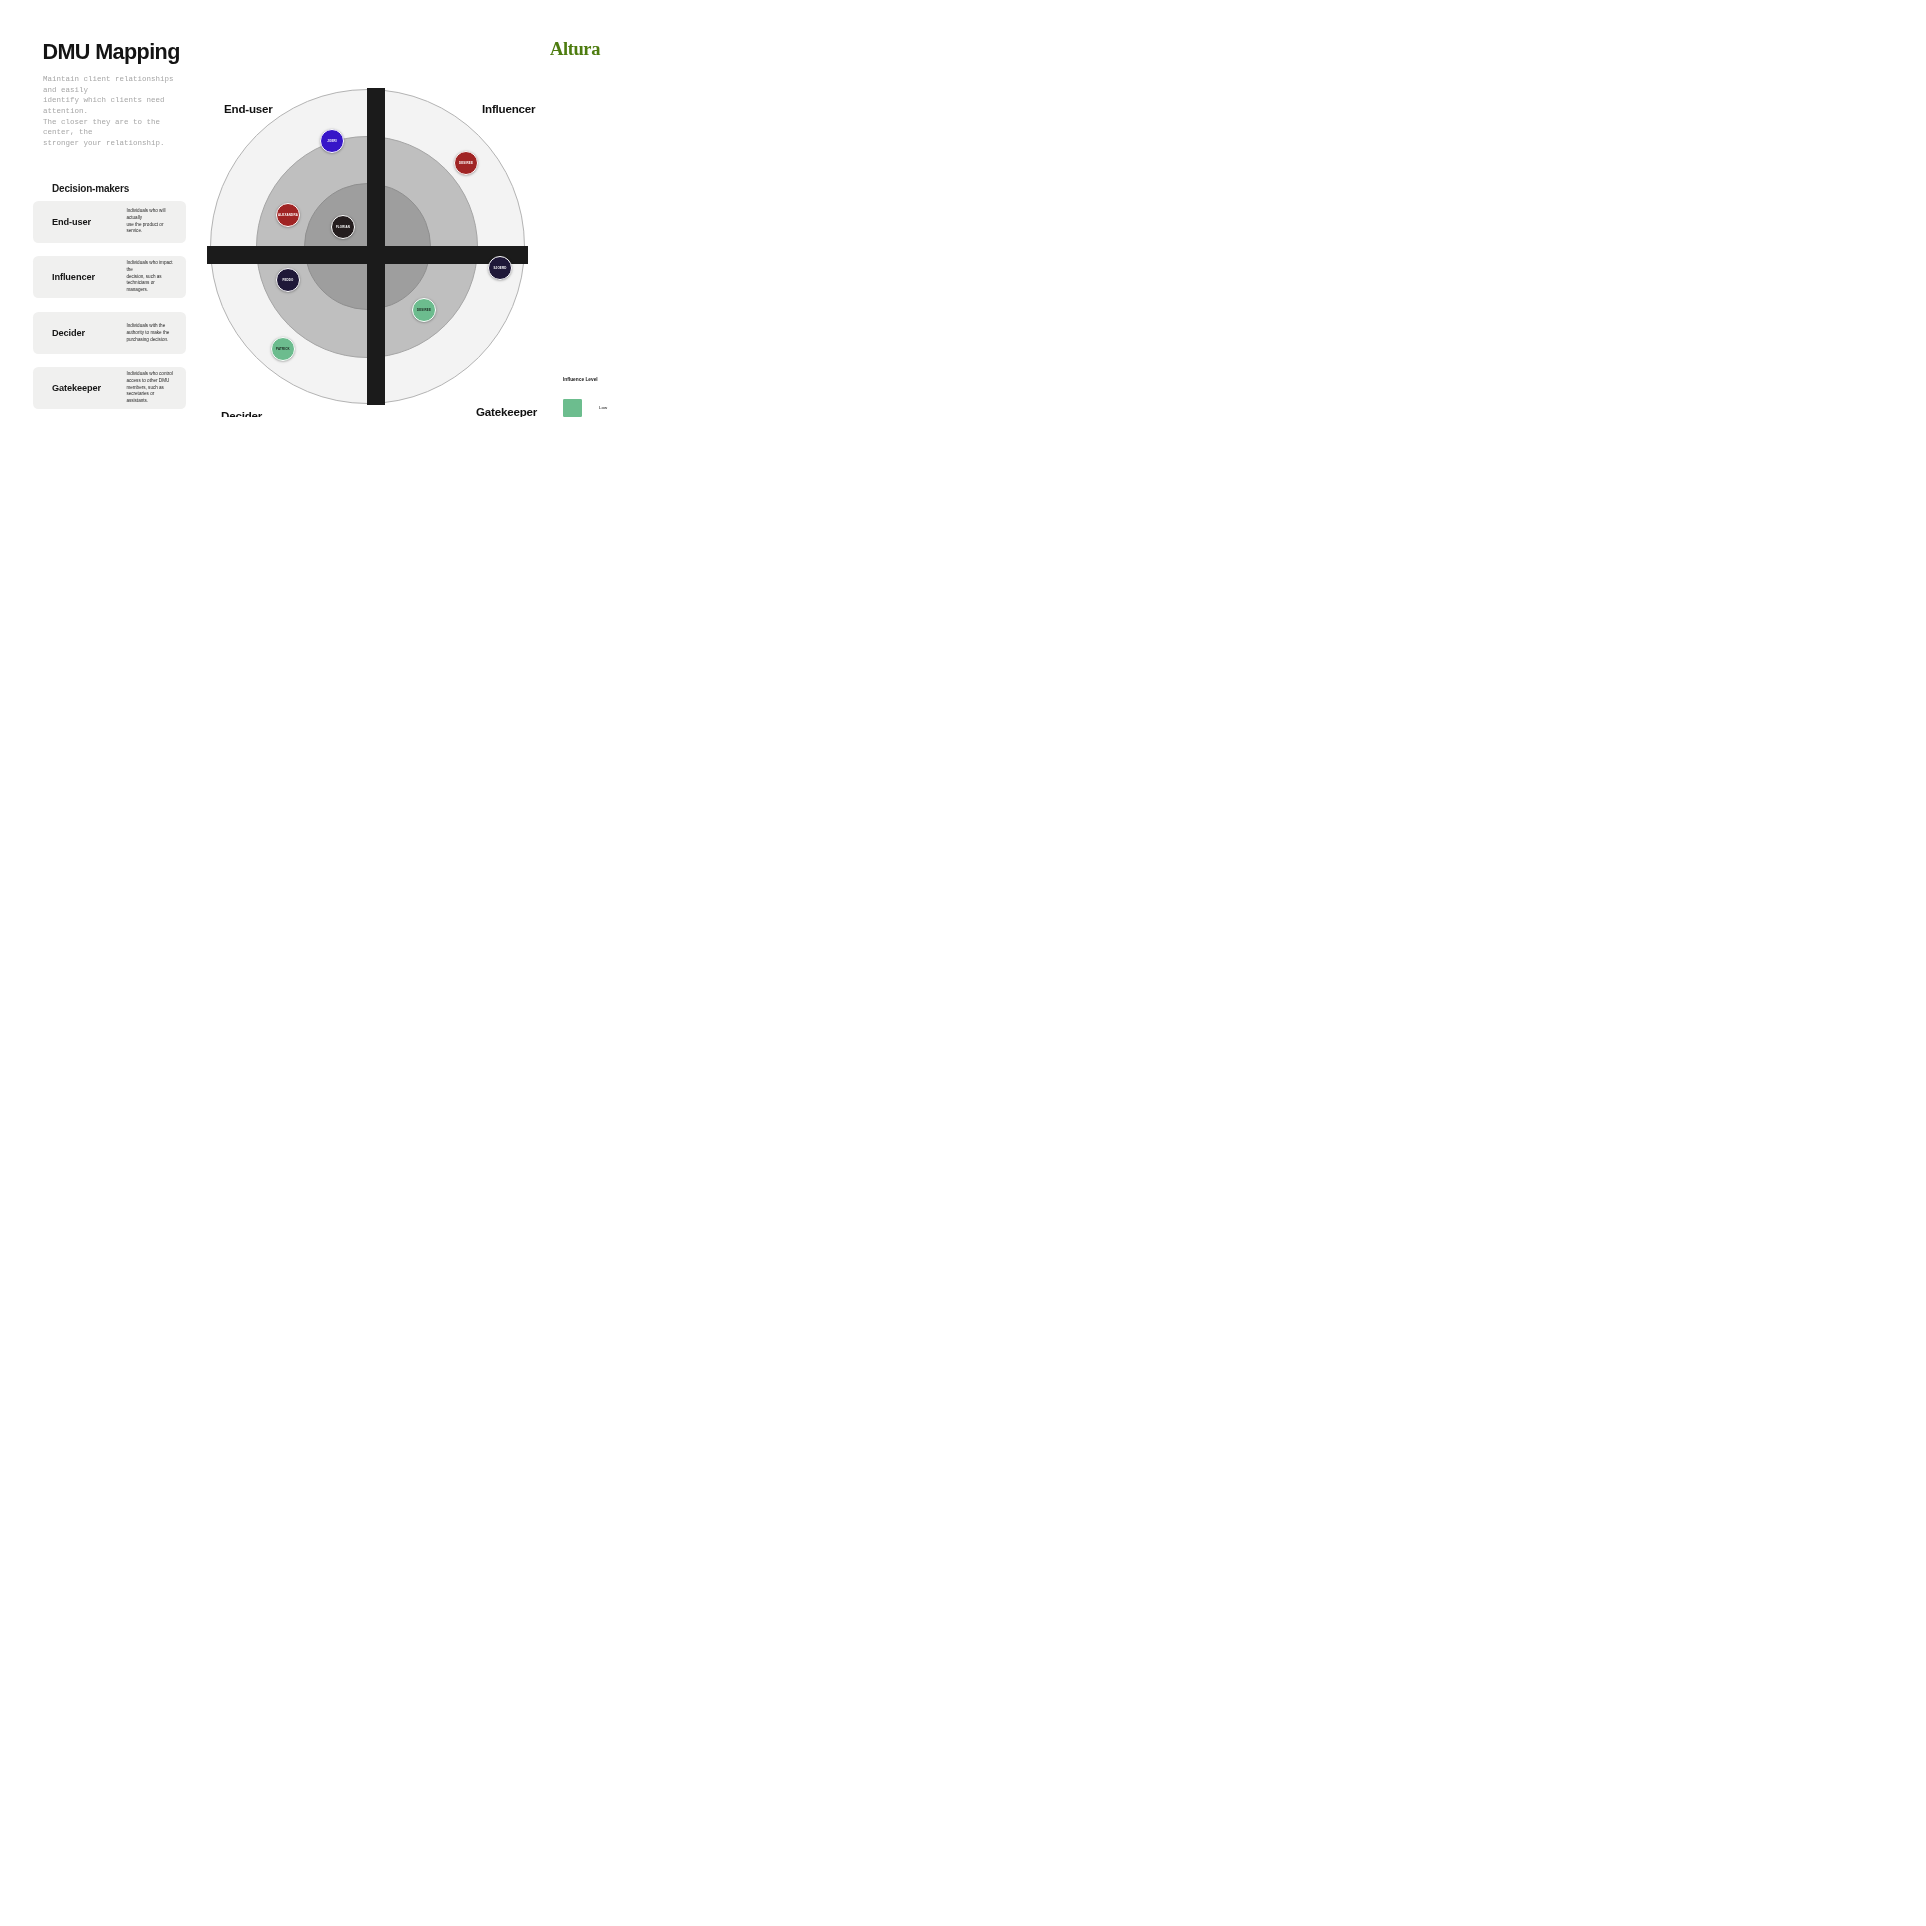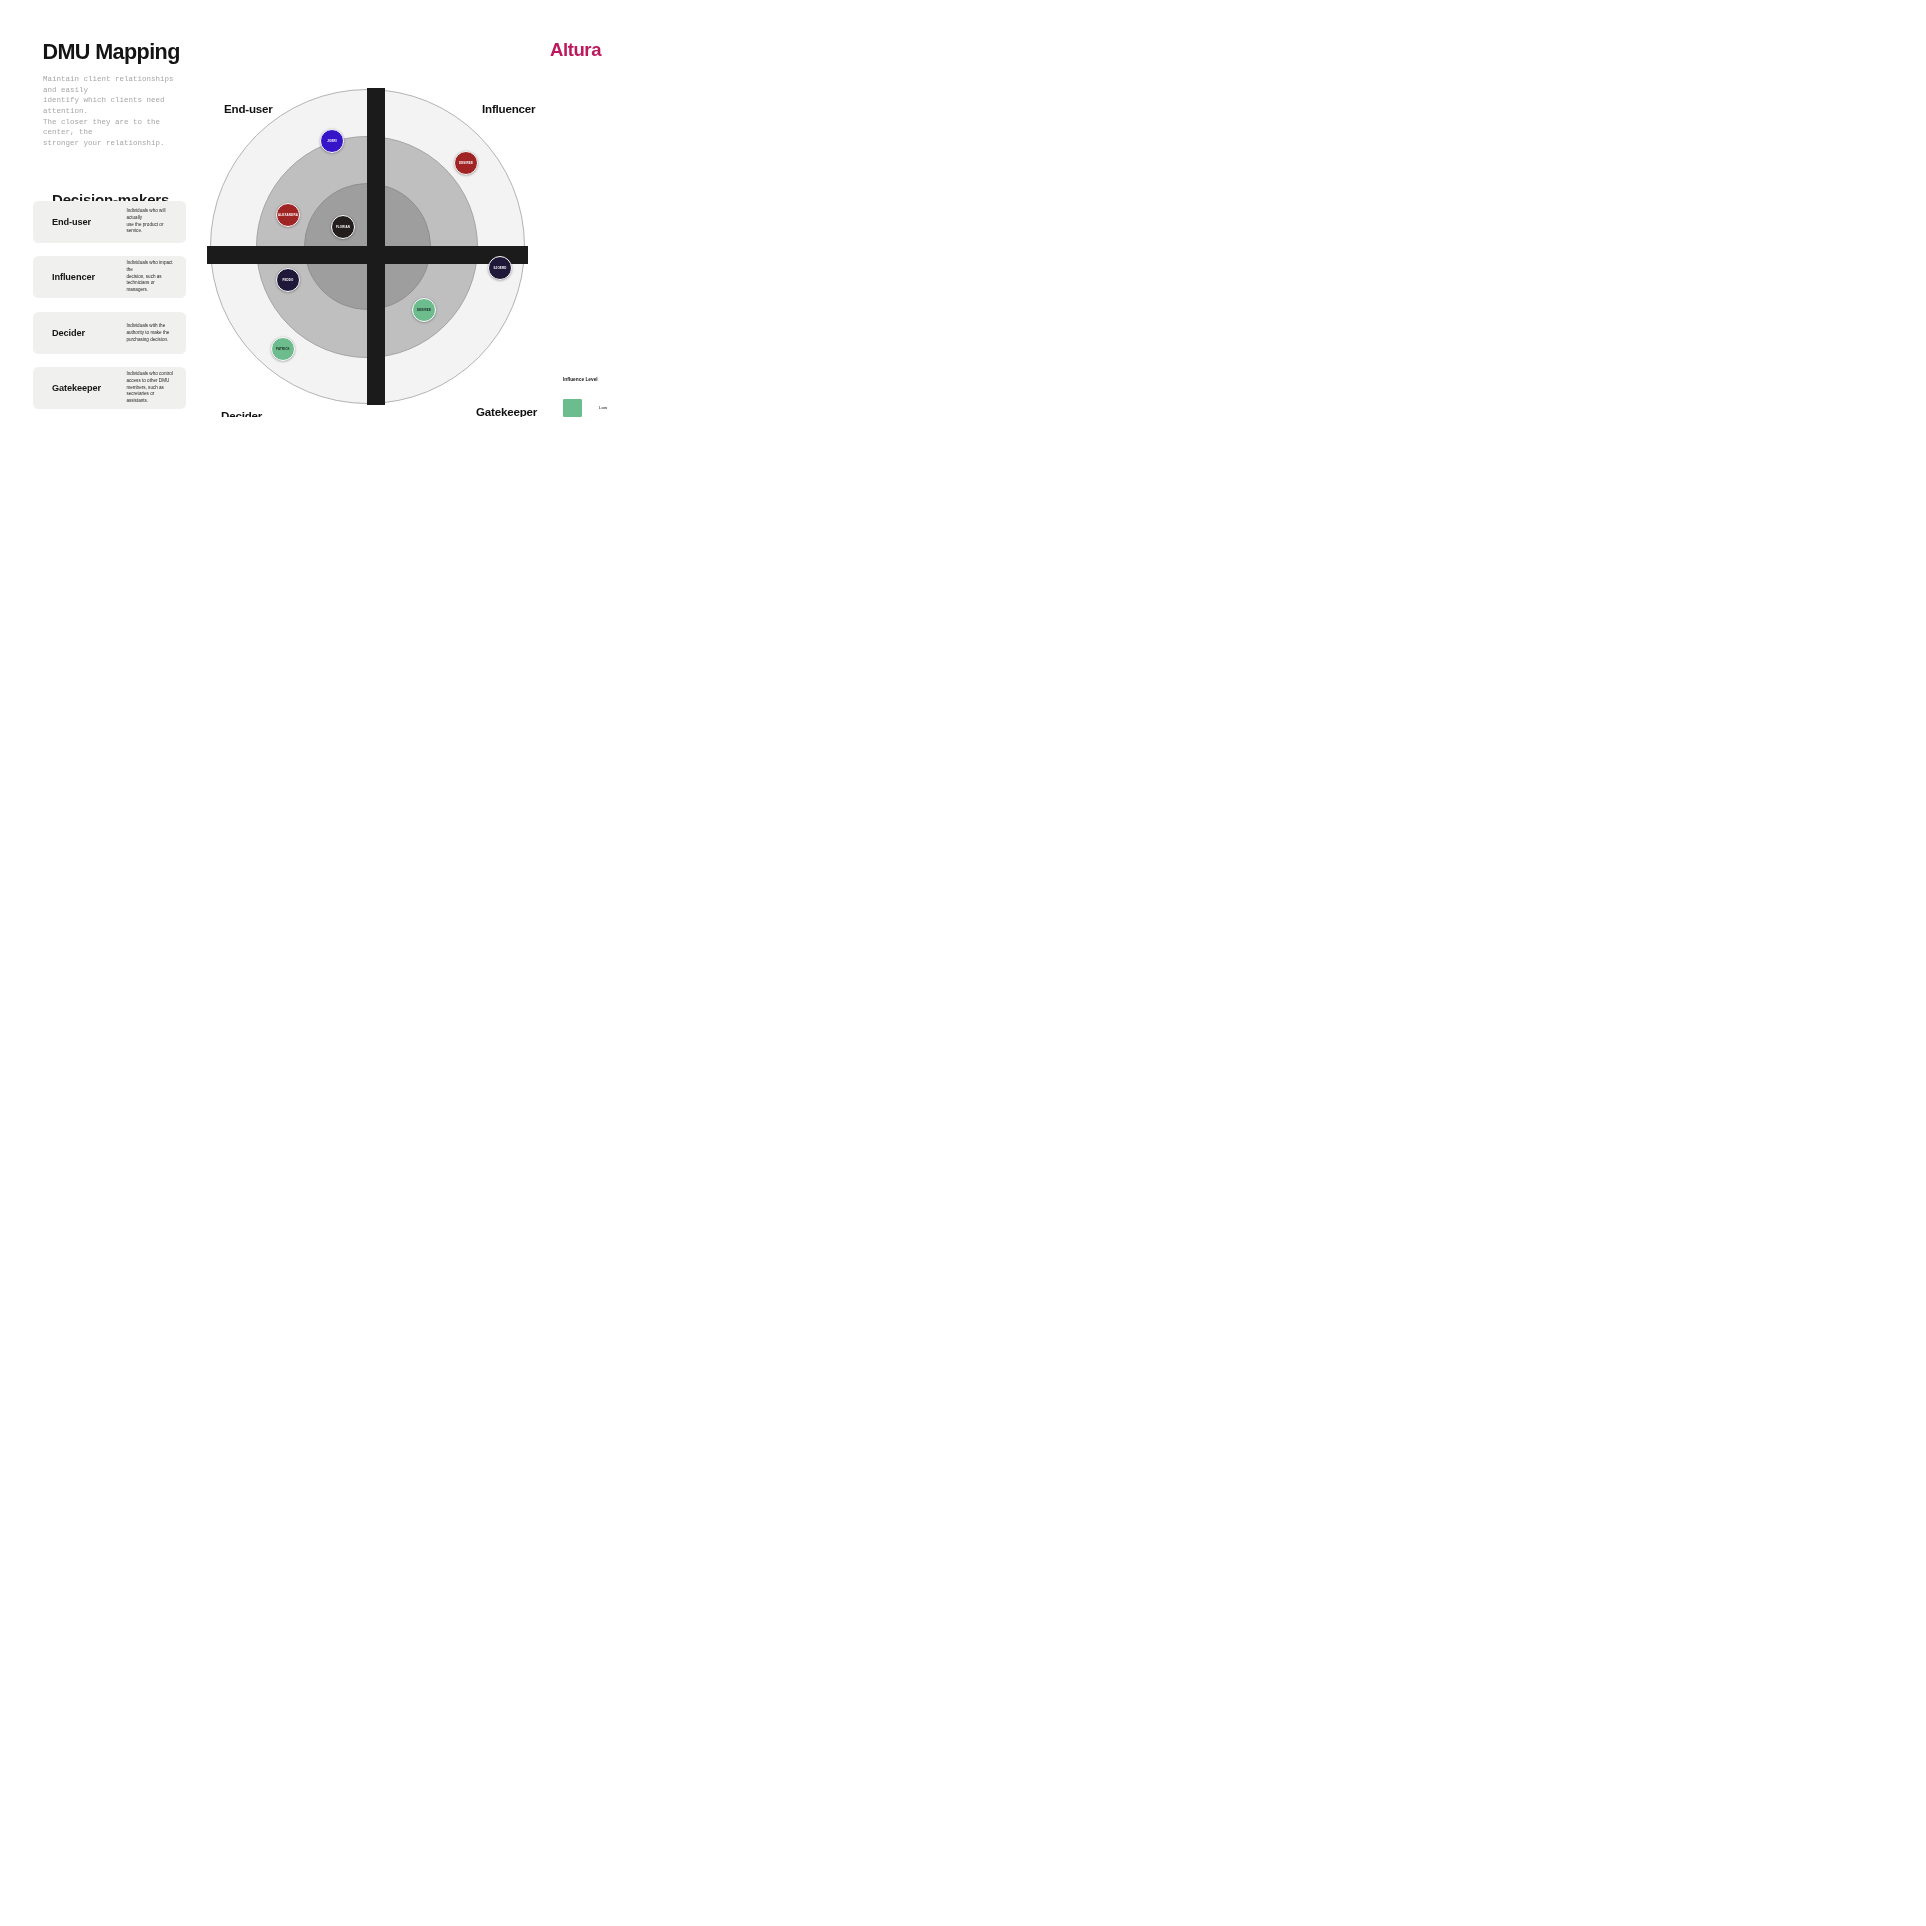--- a/index.html
+++ b/index.html
@@ -14,28 +14,28 @@
     position:absolute; left:15.4px; top:14px;
     font-size:21.6px; font-weight:800; letter-spacing:-0.6px; color:#141414;
     line-height:1.05; white-space:nowrap;
   }
   .subtitle {
     position:absolute; left:16px; top:47px; width:154px;
     font-size:7.5px; line-height:1.42; color:#a7a7a7; white-space:pre-line;font-family:Liberation Mono, monospace;
   }
   .logo {
     position:absolute; left:523px; top:11.6px;
-    font-family:Liberation Sans, sans-serif; font-weight:700;
-    font-size:18.5px; letter-spacing:-0.4px; color:#be185d; white-space:nowrap;
+    font-family:Liberation Serif, serif; font-weight:700;
+    font-size:18.5px; letter-spacing:-0.4px; color:#4d7c0f; white-space:nowrap;
   }
 
   
   .h2 {
     position:absolute; left:25px; top:156px;
-    font-size:15px; font-weight:700; letter-spacing:-0.2px; color:#1b1b1b;margin-top:8px;
+    font-size:10px; font-weight:700; letter-spacing:-0.2px; color:#1b1b1b;
   }
   .card {
     position:absolute; left:15.4px; width:153px; height:42px;
     background:#f0f0ef; border-radius:5.4px;
   }
   .card-title {
     position:absolute; left:9.6px; top:50%; transform:translateY(-50%);
     font-size:9.2px; font-weight:700; letter-spacing:-0.1px; color:#161616;
     white-space:nowrap;
   }

